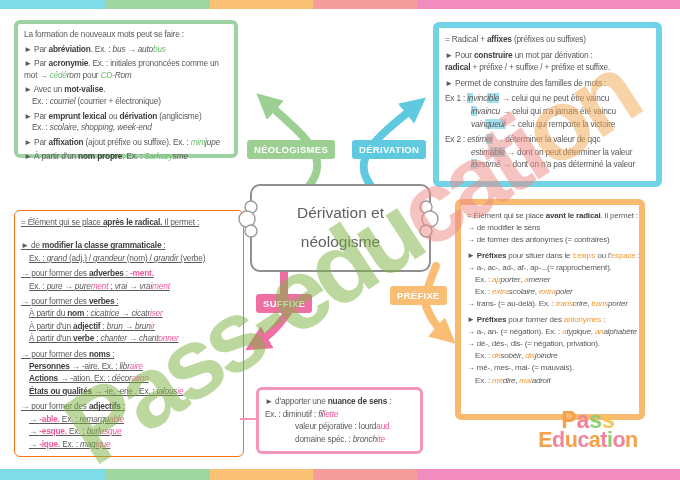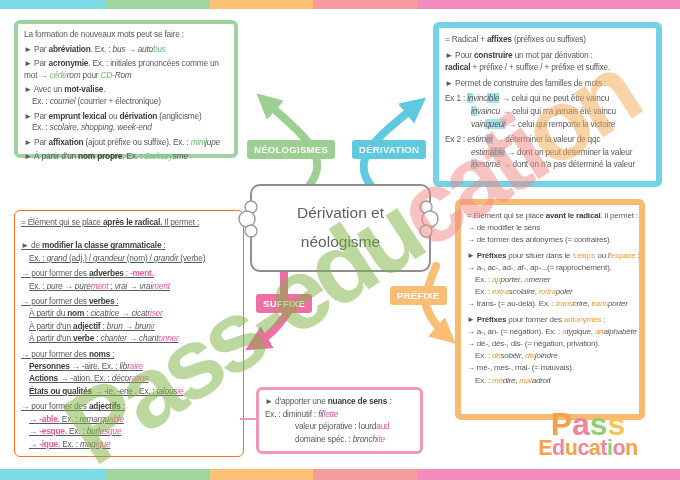--- a/index.html
+++ b/index.html
@@ -54,21 +54,21 @@
   svg.deco{position:absolute;left:0;top:0;z-index:6;pointer-events:none;}
 
   
   #watermark{position:absolute;left:-50px;top:203px;width:800px;text-align:center;
       transform:rotate(-33deg);font-size:100px;font-weight:bold;letter-spacing:-6px;
       opacity:.5;white-space:nowrap;z-index:7;pointer-events:none;}
 
   
   #logo{position:absolute;left:518px;top:410px;width:140px;text-align:center;z-index:6;
       font-weight:bold;line-height:.92;}
-  .logo-l1{font-size:32px;}
+  .logo-l1{font-size:23px;}
   .logo-l2{font-size:21.5px;letter-spacing:-.5px;}
 </style>
 </head>
 <body>
 
 <div class="page">
 
   <div class="strip top">
       <div class="seg" style="background: rgb(126, 220, 233); width: 105px;"></div>
       <div class="seg" style="background: rgb(159, 214, 160); width: 105px;"></div>

